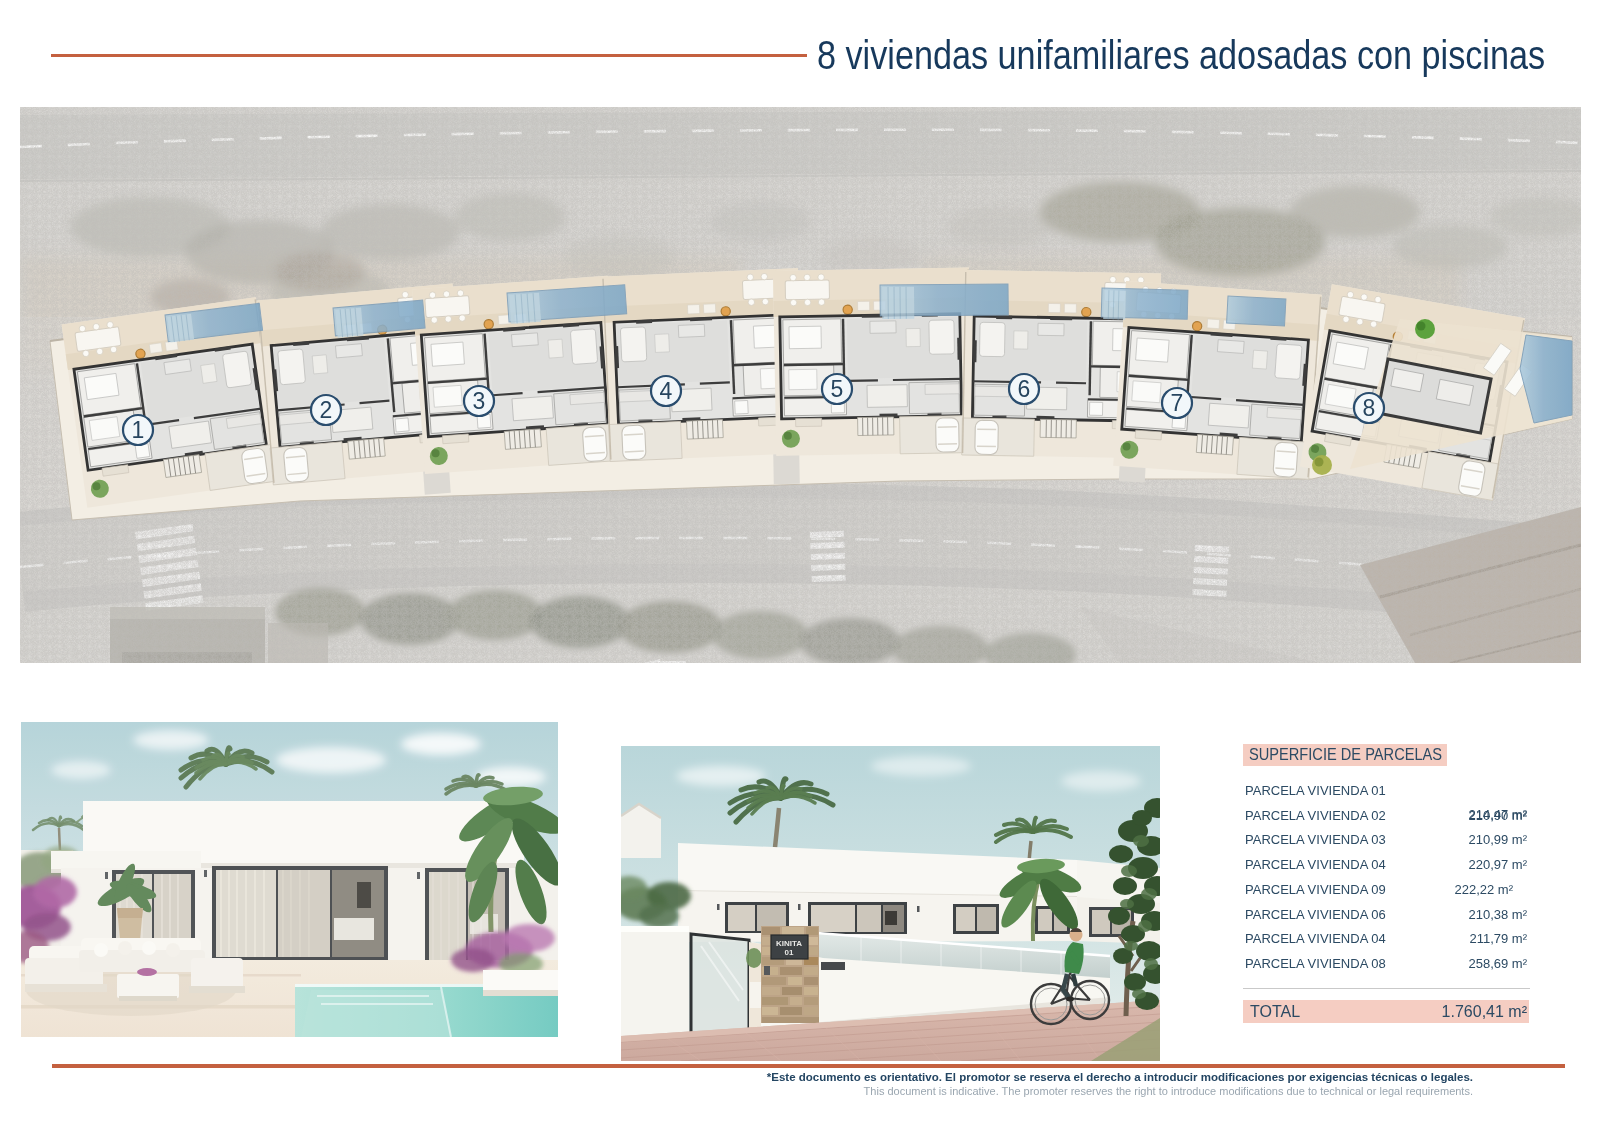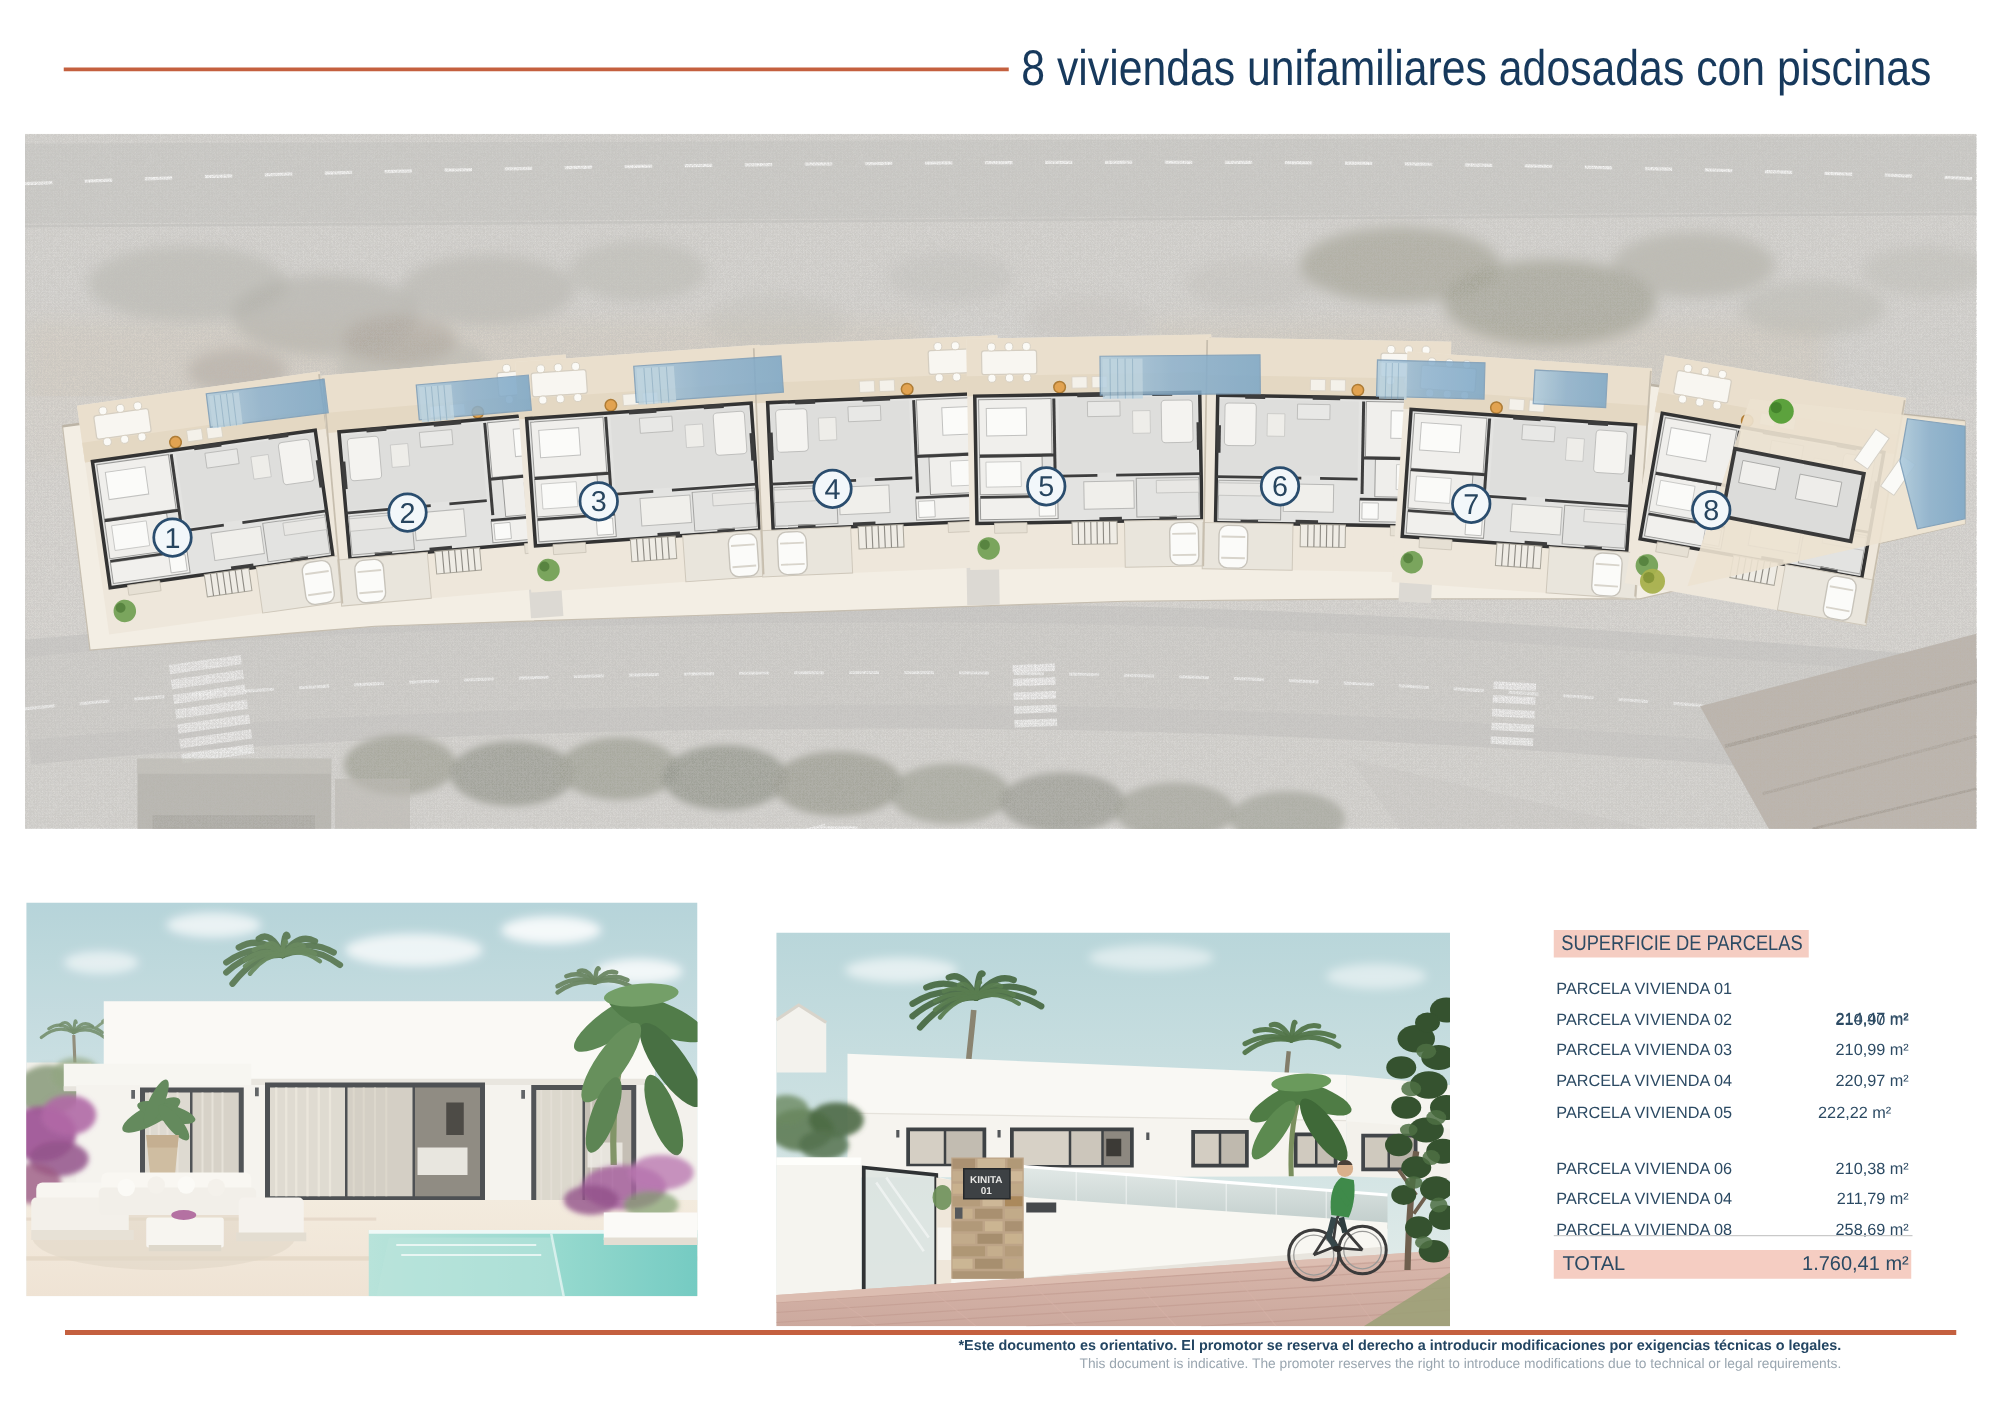--- a/index.html
+++ b/index.html
@@ -822,24 +822,24 @@
     </div>
 <div style="position:relative;height:24.73px;line-height:24.73px;">
       <span style="position:absolute;left:2px;">PARCELA VIVIENDA 03</span>
       <span style="position:absolute;right:2px;margin-left:36px;">210,99 m²</span>
     </div>
 <div style="position:relative;height:24.73px;line-height:24.73px;">
       <span style="position:absolute;left:2px;">PARCELA VIVIENDA 04</span>
       <span style="position:absolute;right:2px;">220,97 m²</span>
     </div>
 <div style="position:relative;height:24.73px;line-height:24.73px;">
-      <span style="position:absolute;left:2px;">PARCELA VIVIENDA 05</span>
+      <span style="position:absolute;left:2px;">PARCELA VIVIENDA 09</span>
       <span style="position:absolute;right:16px;">222,22 m²</span>
     </div>
-<div style="position:relative;height:24.73px;line-height:24.73px;margin-top:20px;">
+<div style="position:relative;height:24.73px;line-height:24.73px;">
       <span style="position:absolute;left:2px;">PARCELA VIVIENDA 06</span>
       <span style="position:absolute;right:2px;">210,38 m²</span>
     </div>
 <div style="position:relative;height:24.73px;line-height:24.73px;">
       <span style="position:absolute;left:2px;">PARCELA VIVIENDA 04</span>
       <span style="position:absolute;right:2px;">211,79 m²</span>
     </div>
 <div style="position:relative;height:24.73px;line-height:24.73px;">
       <span style="position:absolute;left:2px;">PARCELA VIVIENDA 08</span>
       <span style="position:absolute;right:2px;">258,69 m²</span>

